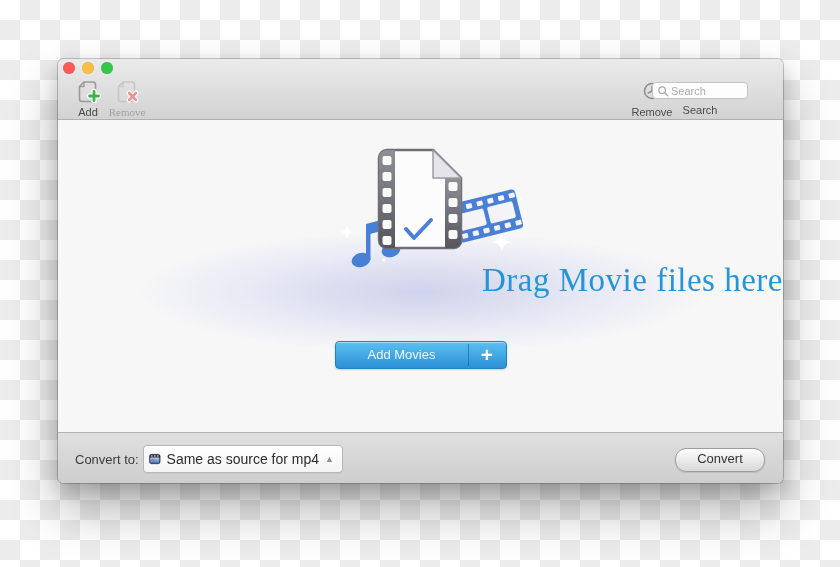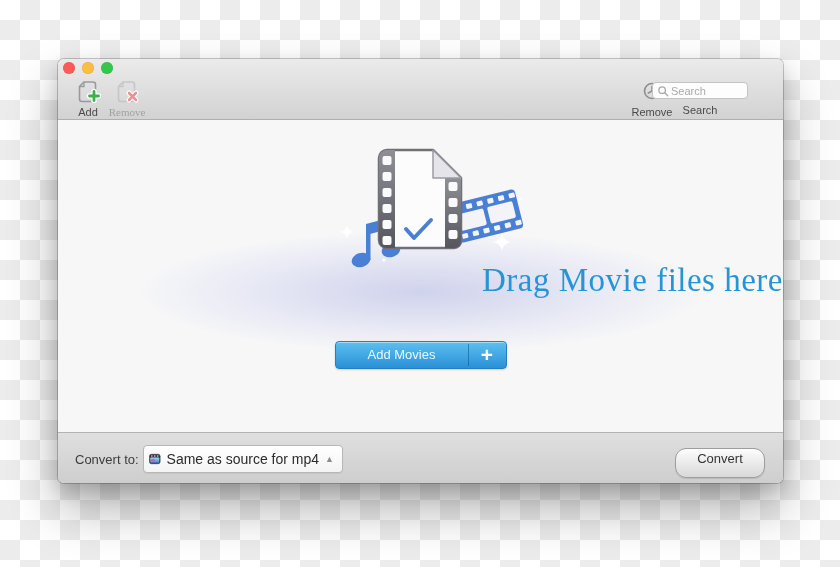--- a/index.html
+++ b/index.html
@@ -87,21 +87,21 @@
   .format-select{
     position:absolute;left:85px;top:12px;width:200px;height:28px;box-sizing:border-box;
     background:linear-gradient(#ffffff,#f4f4f4);
     border:1px solid #b7b7b7;border-radius:4px;
     display:flex;align-items:center;padding:0 8px 0 5px;cursor:pointer;
     box-shadow:0 1px 1px rgba(0,0,0,.06);
   }
   .format-value{font-size:14px;color:#2b2b2b;margin-left:6px;white-space:nowrap;}
   .format-arrow{margin-left:auto;font-size:9px;color:#8c8c8c;padding-left:6px;}
   .convert-btn{
-    position:absolute;left:617px;top:15px;width:90px;height:30px;box-sizing:border-box;
+    position:absolute;left:617px;top:15px;width:90px;height:24px;box-sizing:border-box;
     background:linear-gradient(#fdfdfd,#d8d8d8);
     border:1px solid #9d9d9d;border-radius:11px;
     font-size:13px;color:#333;text-align:center;line-height:19px;cursor:pointer;
     box-shadow:0 1px 1px rgba(0,0,0,.10);
   }
 </style>
 </head>
 <body>
 
 <div class="window">

